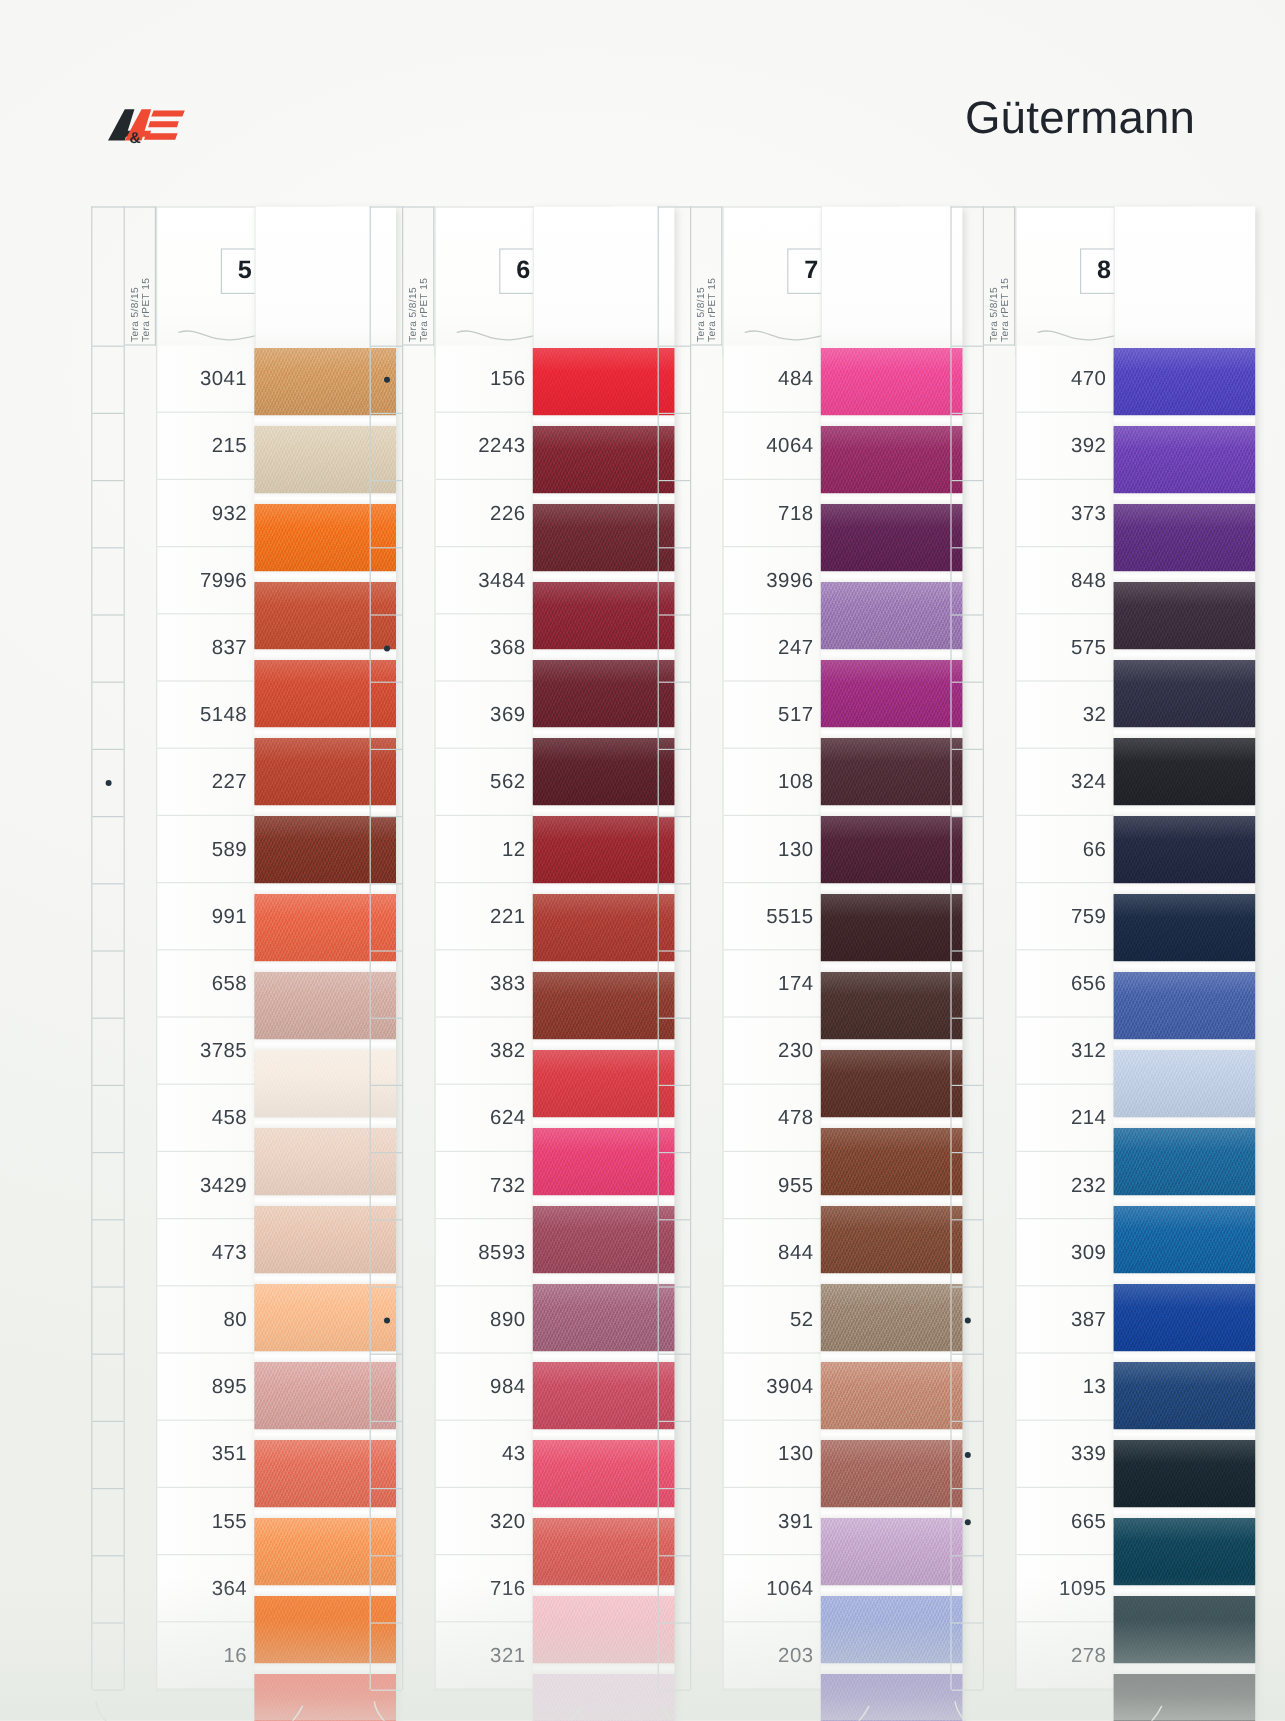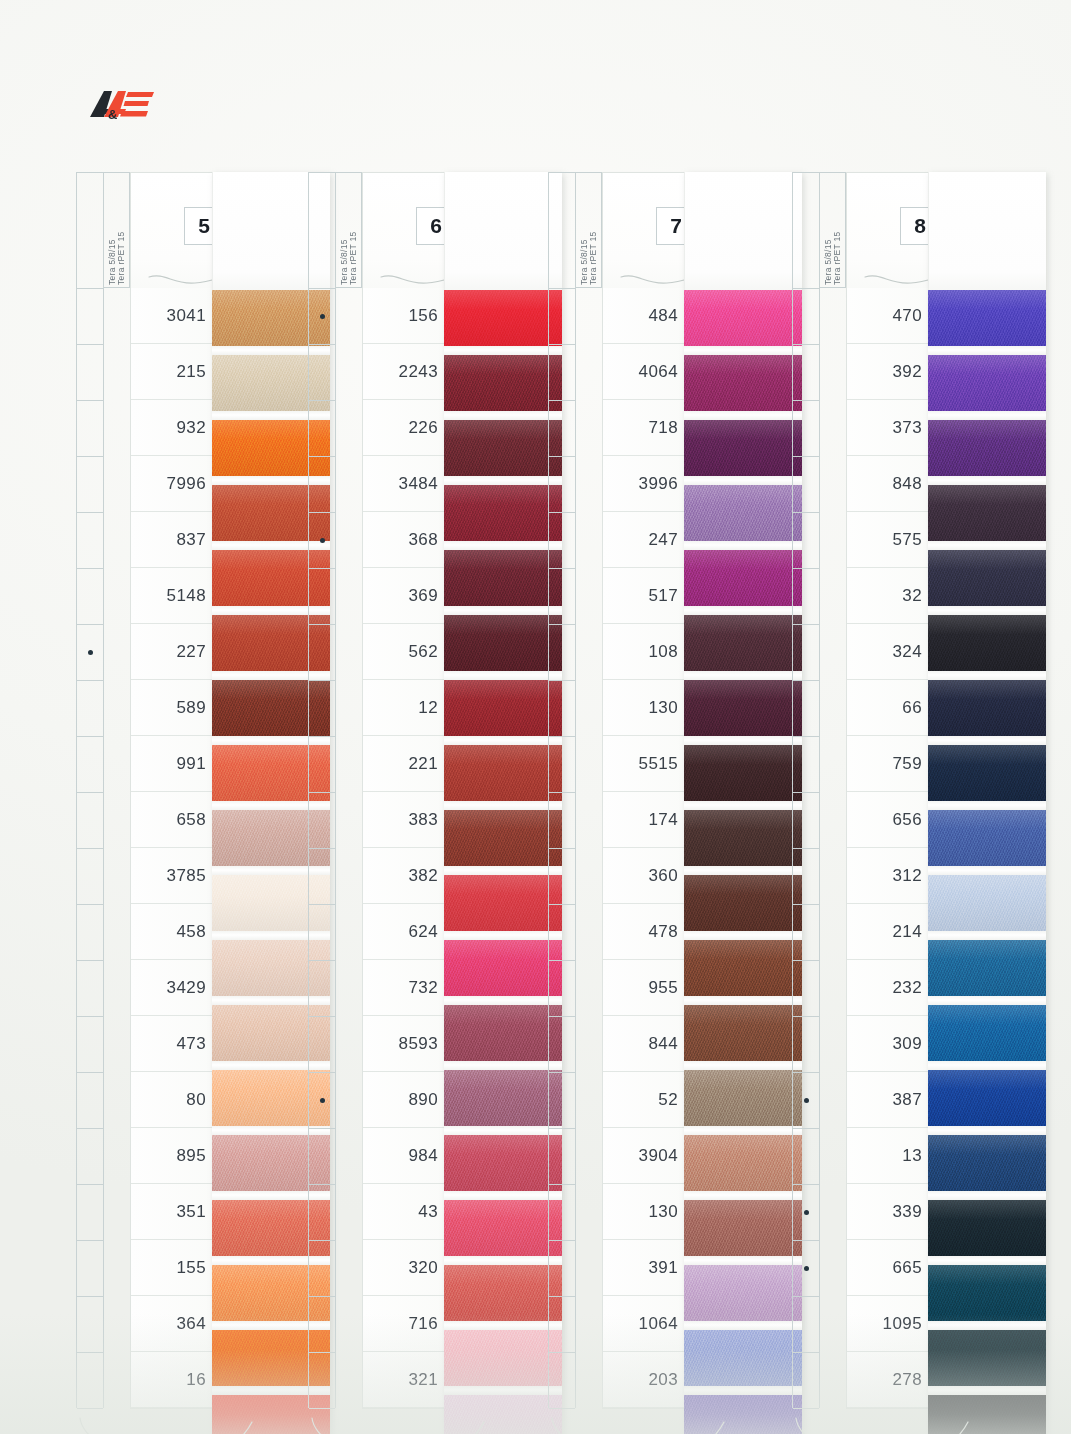--- a/index.html
+++ b/index.html
@@ -247,20 +247,21 @@
 
           <path d="M40 7 L66 7 L64 12 L38 12 Z" fill="#ef4a33"></path>
           <path d="M37 16 L61 16 L59.5 21 L35.5 21 Z" fill="#ef4a33"></path>
           <path d="M34 26 L60 26 L58 31.5 L32 31.5 Z" fill="#ef4a33"></path>
 
           <text x="20" y="34" font-family="Liberation Sans, sans-serif" font-size="13" font-weight="700" fill="#23282d">&amp;</text>
         </g>
       </svg>
     </div>
 
+    <div id="gutermann-logo">Gütermann</div>
   </div>
 
   <div id="columns-root">
       <div class="column" style="left: 76px;">
         <div class="marker-col" style="height: 1236px;">
           <div class="marker-cell head"></div>
           <div class="marker-cell"></div>
           <div class="marker-cell"></div>
           <div class="marker-cell"></div>
           <div class="marker-cell"></div>
@@ -720,21 +721,21 @@
           <div class="num-cell">
             <span class="num-text">130</span>
           </div>
           <div class="num-cell">
             <span class="num-text">5515</span>
           </div>
           <div class="num-cell">
             <span class="num-text">174</span>
           </div>
           <div class="num-cell">
-            <span class="num-text">360</span>
+            <span class="num-text">230</span>
           </div>
           <div class="num-cell">
             <span class="num-text">478</span>
           </div>
           <div class="num-cell">
             <span class="num-text">955</span>
           </div>
           <div class="num-cell">
             <span class="num-text">844</span>
           </div>

